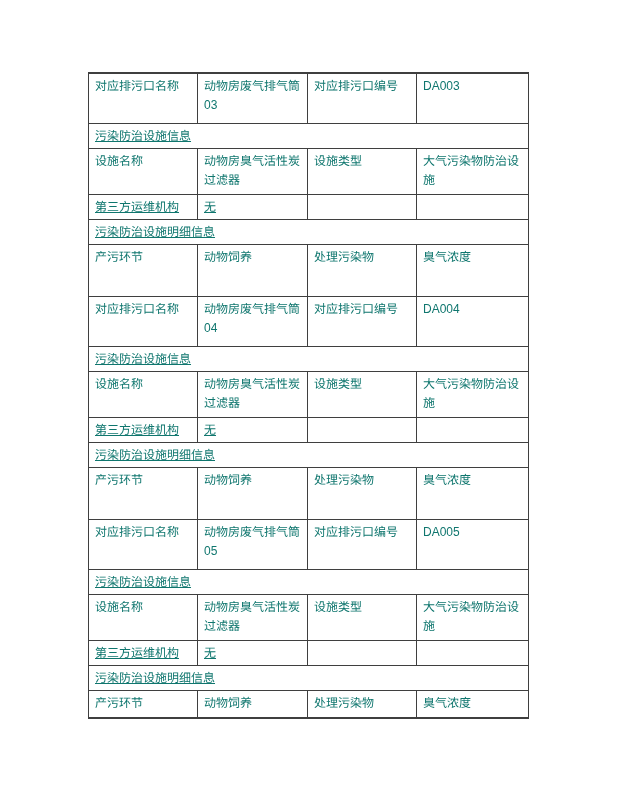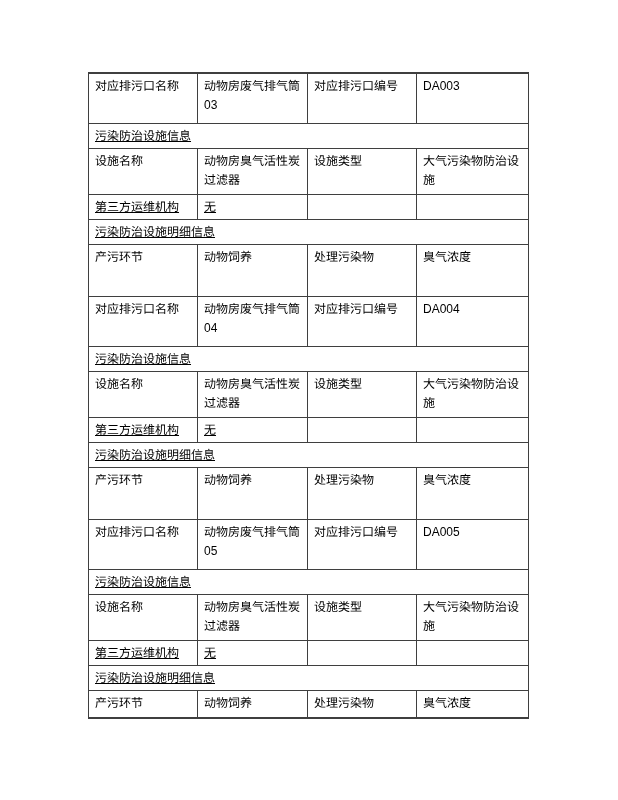--- a/index.html
+++ b/index.html
@@ -6,21 +6,21 @@
       margin: 0;
       padding: 0;
       background: #ffffff;
     }
     .page {
       position: relative;
       width: 618px;
       height: 800px;
       background: #ffffff;
       font-family: "Liberation Sans", sans-serif;
-      color: #000000;
+      color: #0f766e;
     }
     table.doc-table {
       position: absolute;
       left: 88px;
       top: 72px;
       width: 440px;
       border-collapse: collapse;
       table-layout: fixed;
       border: 1px solid #3f3f3f;
       border-top-width: 2px;

